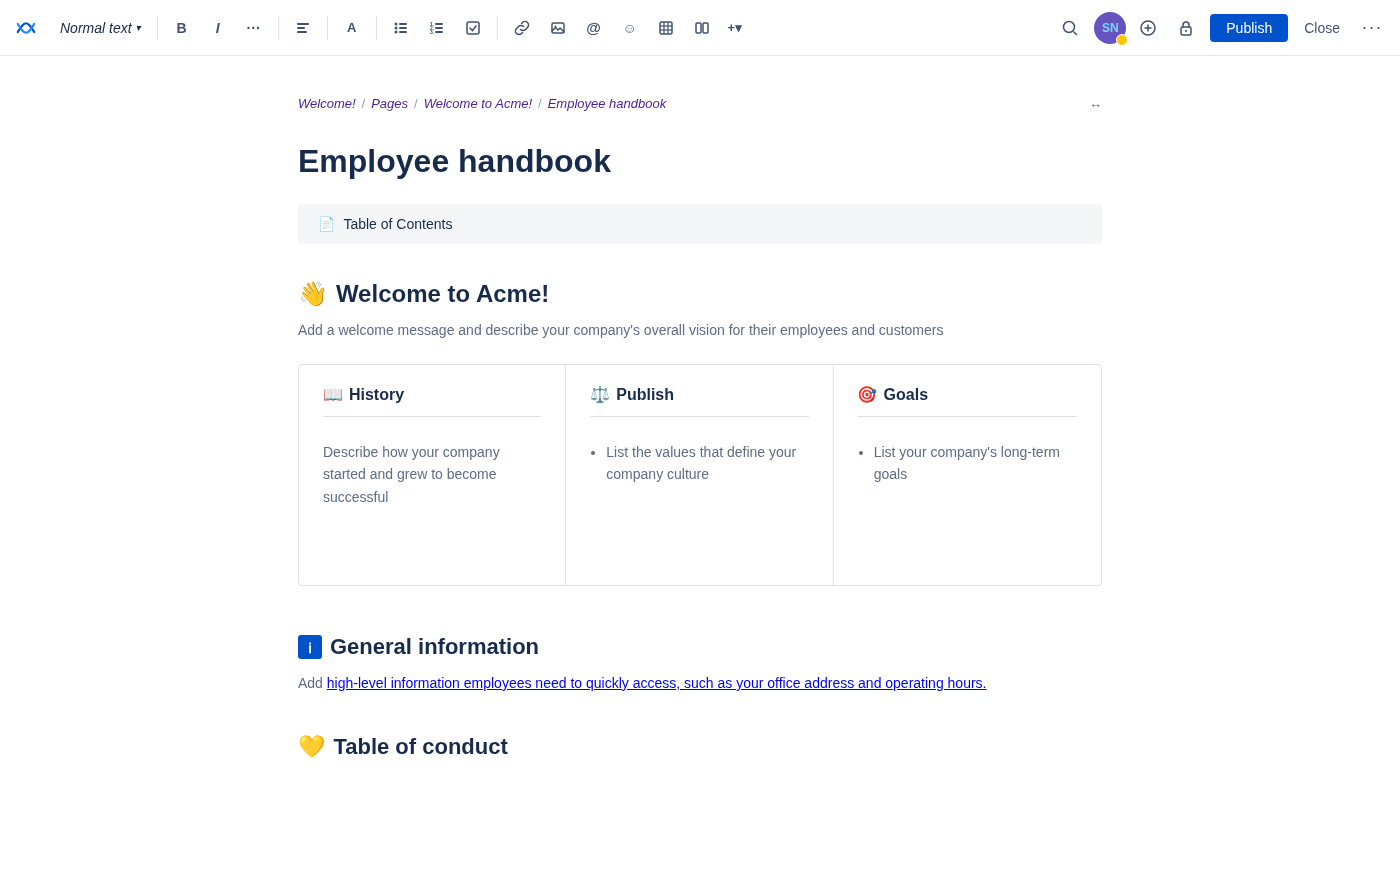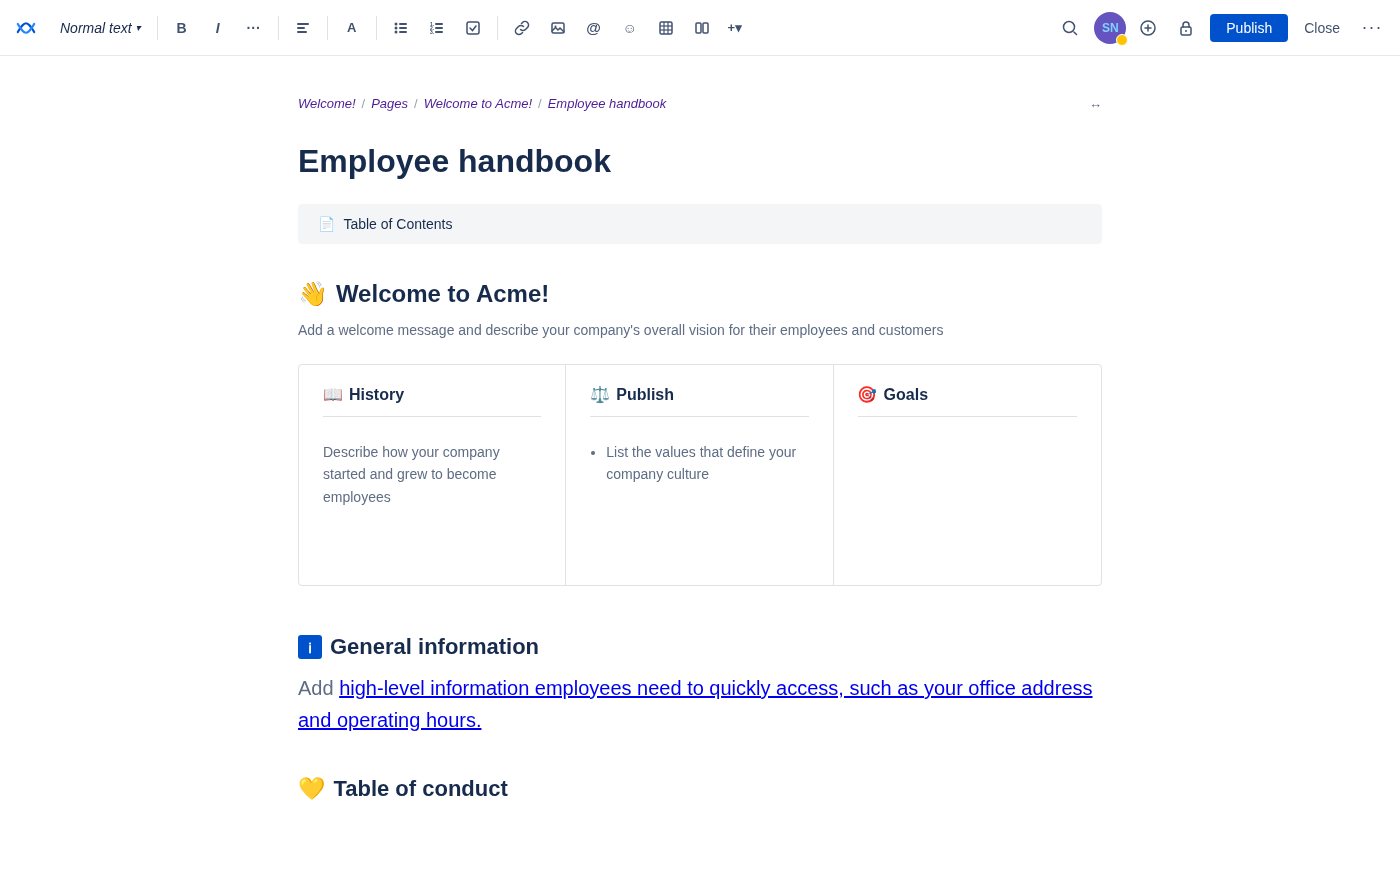--- a/index.html
+++ b/index.html
@@ -192,21 +192,21 @@
     .section { margin-bottom: 40px; }
 
     .section-heading-2 {
       font-size: 22px;
       font-weight: 600;
       color: #172b4d;
       margin-bottom: 12px;
       display: flex; align-items: center; gap: 8px;
     }
     .section-desc-2 {
-      font-size: 20px;
+      font-size: 14px;
       color: #5e6c84;
       line-height: 1.6;
     }
   </style>
 </head>
 <body>
 
 <div class="toolbar">
 
   <div class="toolbar-logo">
@@ -389,40 +389,45 @@
     <p class="section-desc">Add a welcome message and describe your company's overall vision for their employees and customers</p>
 
     <div class="cards-grid">
 
       <div class="card">
         <div class="card-title">
           <span>📖</span>
           <span>History</span>
         </div>
         <div class="card-body">
-          <p>Describe how your company started and grew to become employees</p>
+          <p>Describe how your company started and grew to become successful</p>
         </div>
       </div>
 
       <div class="card">
         <div class="card-title">
           <span>⚖️</span>
           <span>Publish</span>
         </div>
         <div class="card-body">
           <ul>
             <li>List the values that define your company culture</li>
           </ul>
         </div>
       </div>
 
       <div class="card">
         <div class="card-title">
           <span>🎯</span>
           <span>Goals</span>
+        </div>
+        <div class="card-body">
+          <ul>
+            <li>List your company's long-term goals</li>
+          </ul>
         </div>
       </div>
     </div>
   </div>
 
   <div class="section">
     <h2 class="section-heading-2">
       <span style="display:inline-flex;align-items:center;justify-content:center;width:24px;height:24px;background:#0052cc;border-radius:3px;color:#fff;font-size:14px;font-style:normal;">ℹ</span>
       <span>General information</span>
     </h2>

